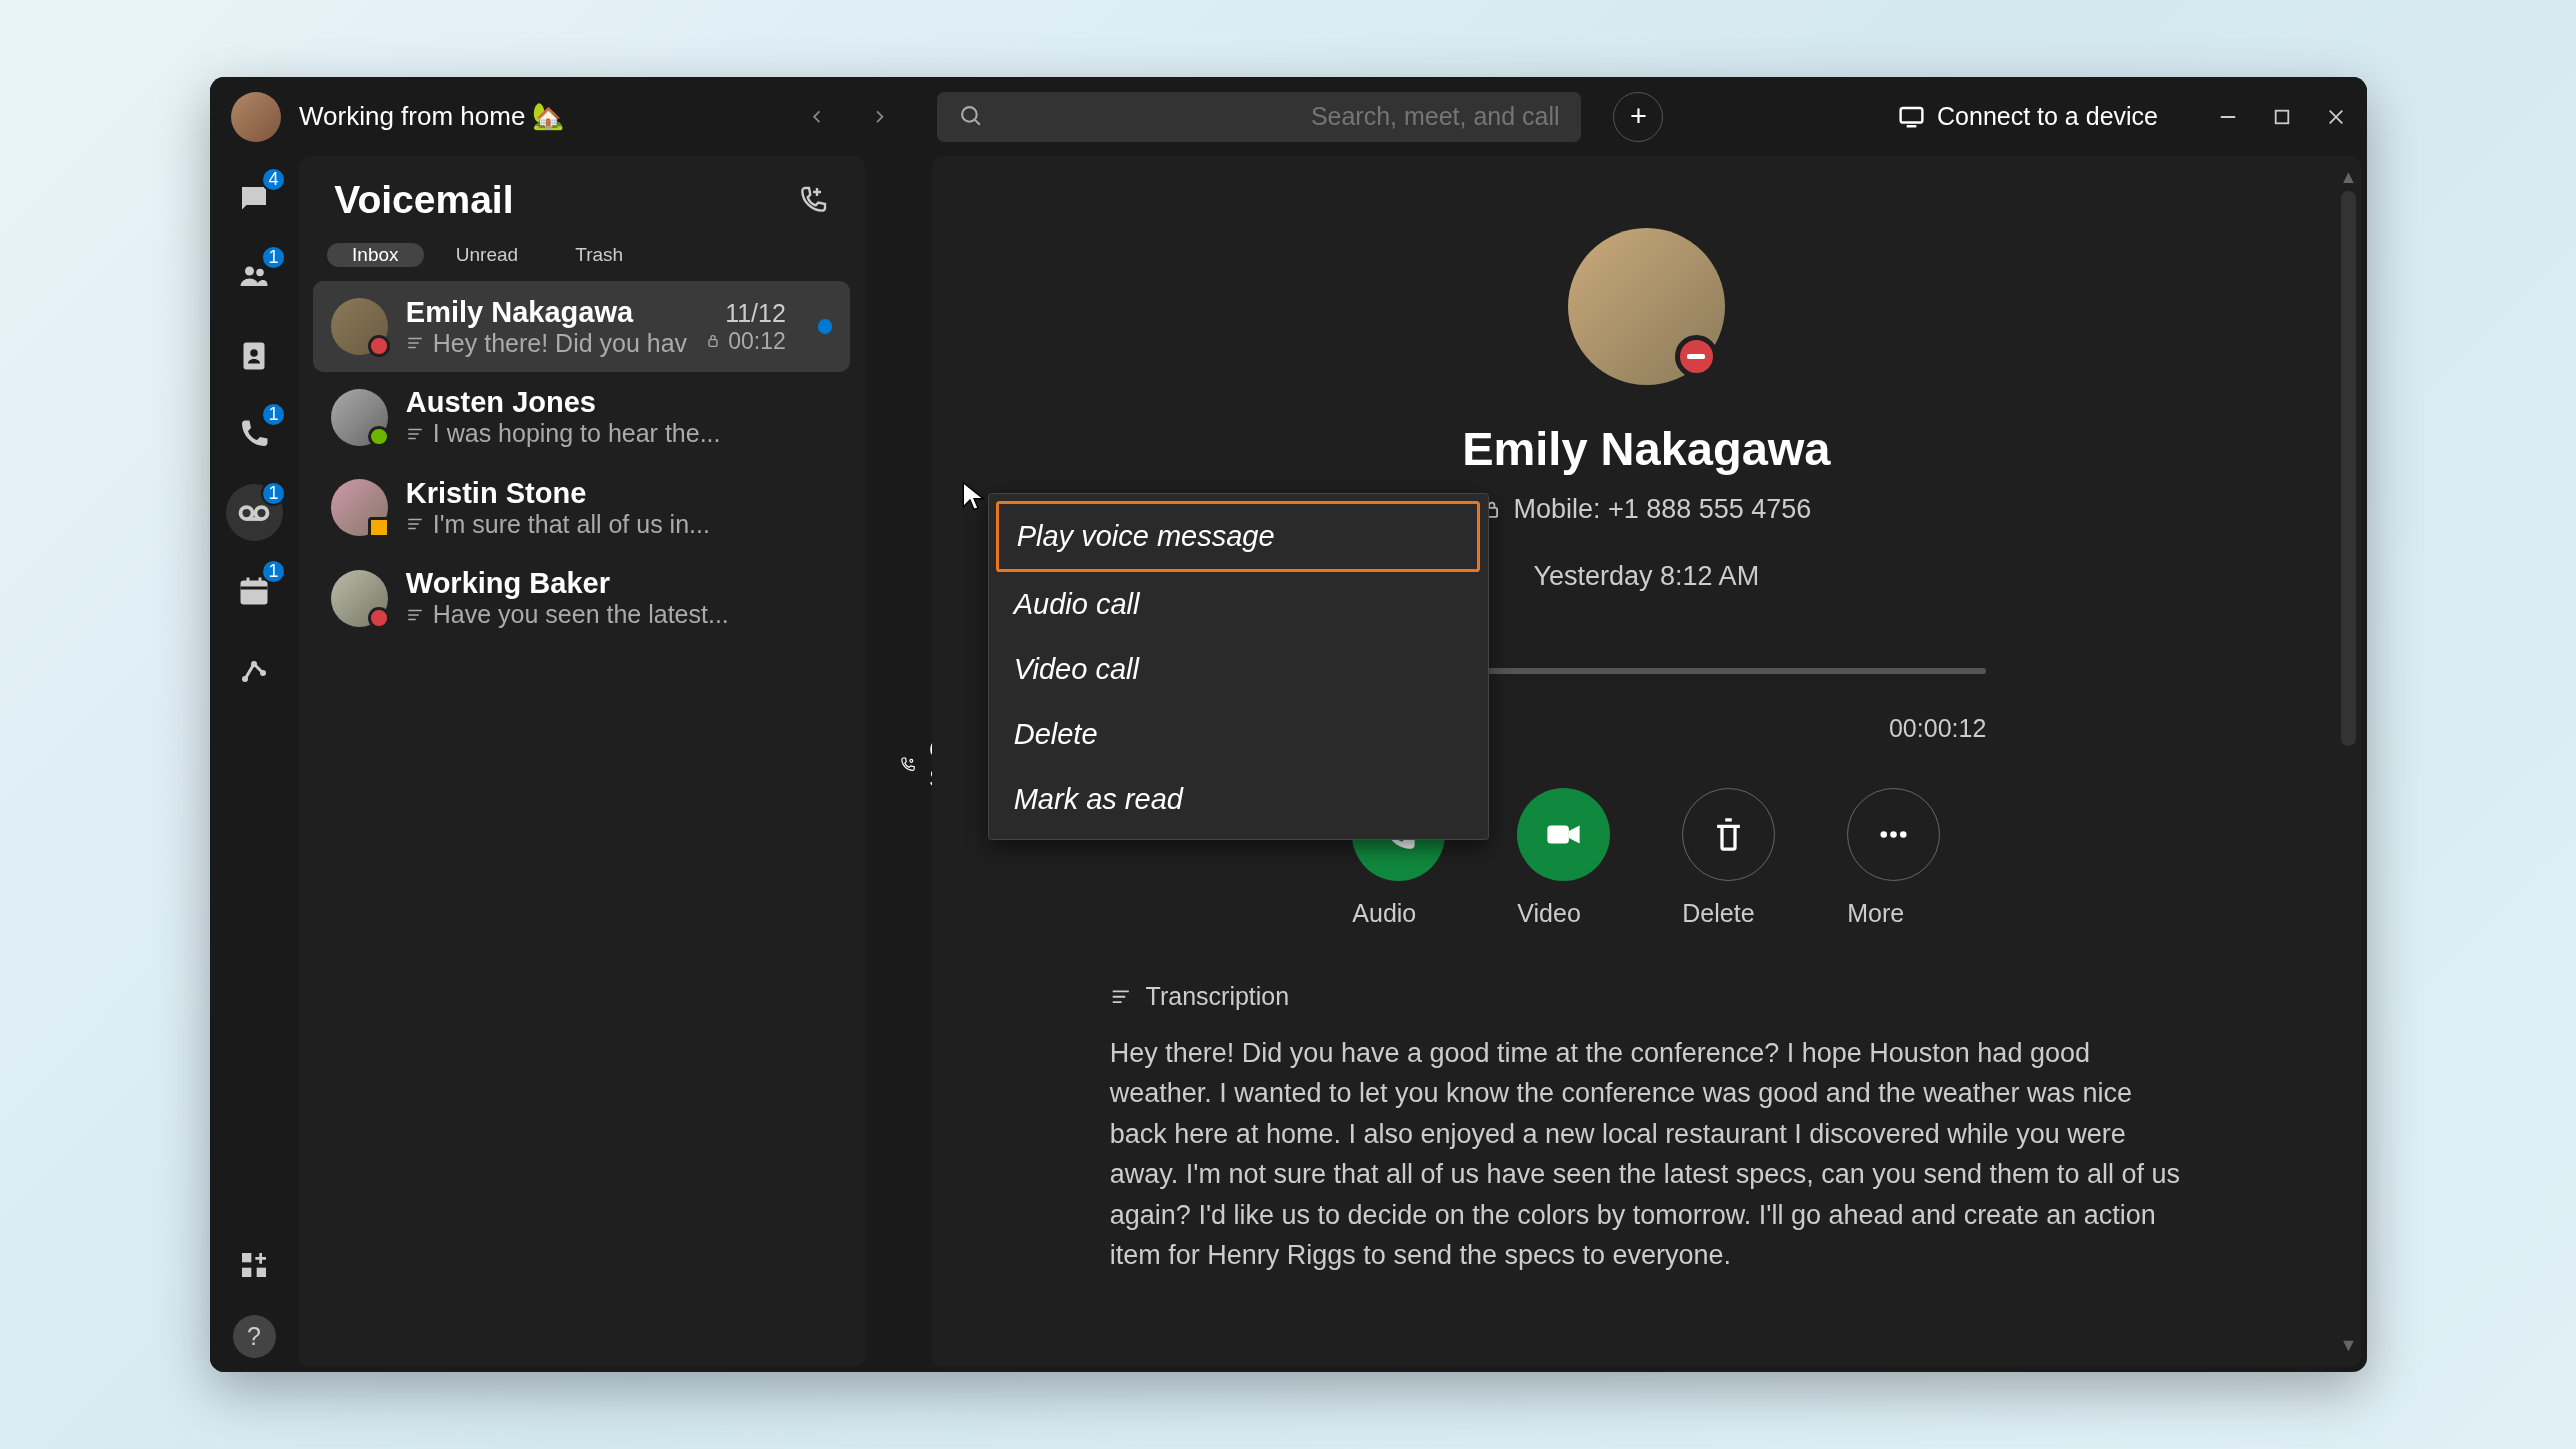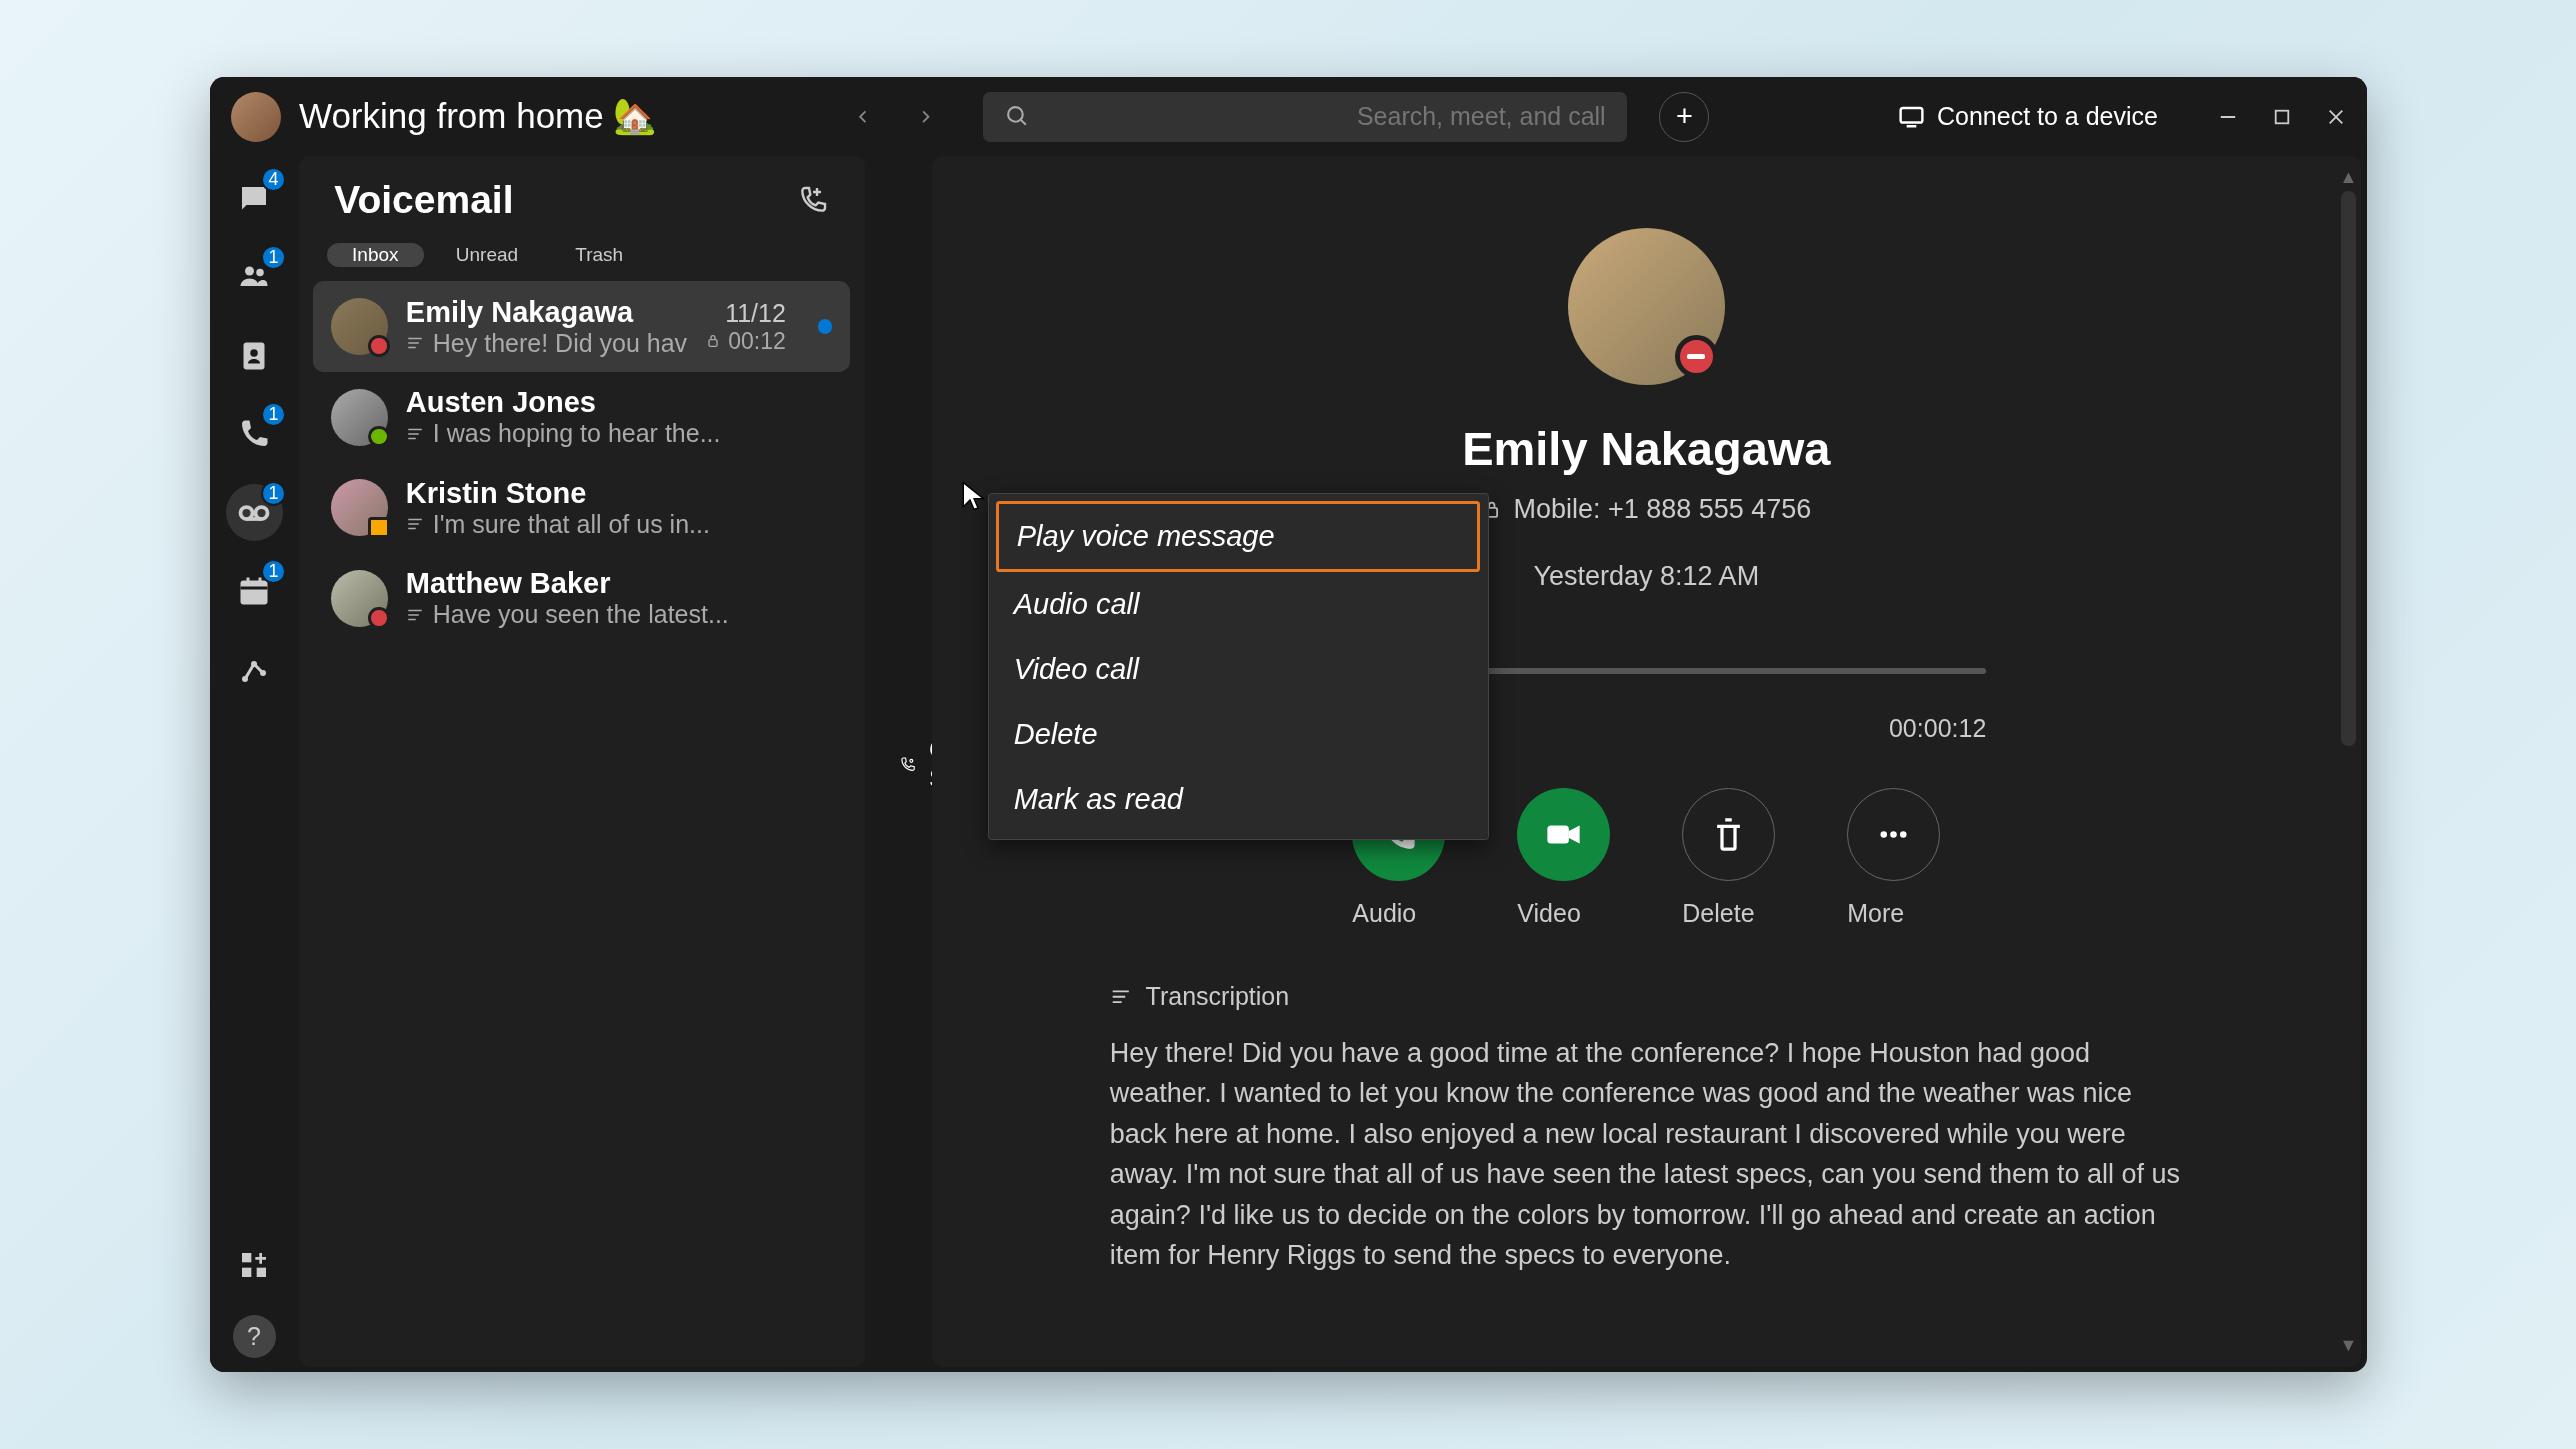--- a/index.html
+++ b/index.html
@@ -24,21 +24,21 @@
 }
 .titlebar {
   height: 79px;
   display: flex;
   align-items: center;
   padding: 0 21.5px;
   gap: 18px;
   background: #1a1a1a;
 }
 .avatar-sm { width: 50px; height: 50px; border-radius: 50%; background: linear-gradient(135deg, #b08968 0%, #7f5539 100%); flex-shrink: 0; }
-.status-text { color: #fff; font-size: 35px; display: flex; align-items: center; gap: 9px; }
+.status-text { color: #fff; font-size: 26px; display: flex; align-items: center; gap: 9px; }
 .nav-arrows { margin-left: auto; display: flex; gap: 27px; }
 .nav-arrow { color: #888; cursor: pointer; padding: 7.2px; }
 .search-bar {
   background: #333;
   border-radius: 7.2px;
   height: 50px;
   width: 644px;
   display: flex;
   align-items: center;
   padding: 0 21.5px;
@@ -474,21 +474,21 @@
               </div>
             </div>
           </div>
 
           <div class="vm-item">
             <div class="vm-avatar">
               <div class="vm-avatar-img" style="background:linear-gradient(135deg,#bba 0%,#776 100%);"></div>
               <div class="presence dnd"></div>
             </div>
             <div class="vm-content">
-              <div class="vm-name">Matthew Baker</div>
+              <div class="vm-name">Working Baker</div>
               <div class="vm-preview">
                 <svg width="18" height="18" viewBox="0 0 24 24">
                     <path d="M3 6h18M3 12h14M3 18h10" stroke="#aaa" stroke-width="2"></path>
                   </svg>
                 <span>Have you seen the latest...</span>
               </div>
             </div>
           </div>
         </div>
       </div>

